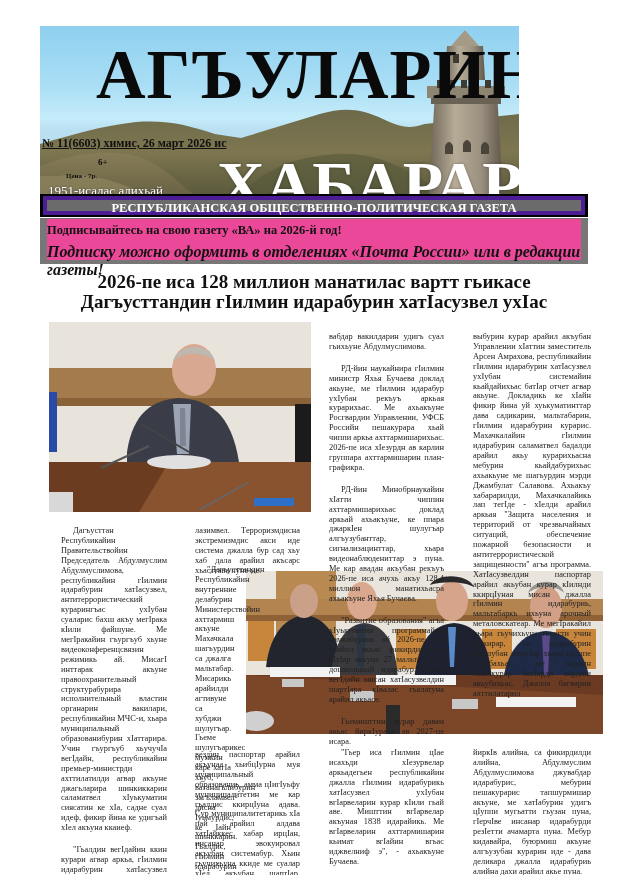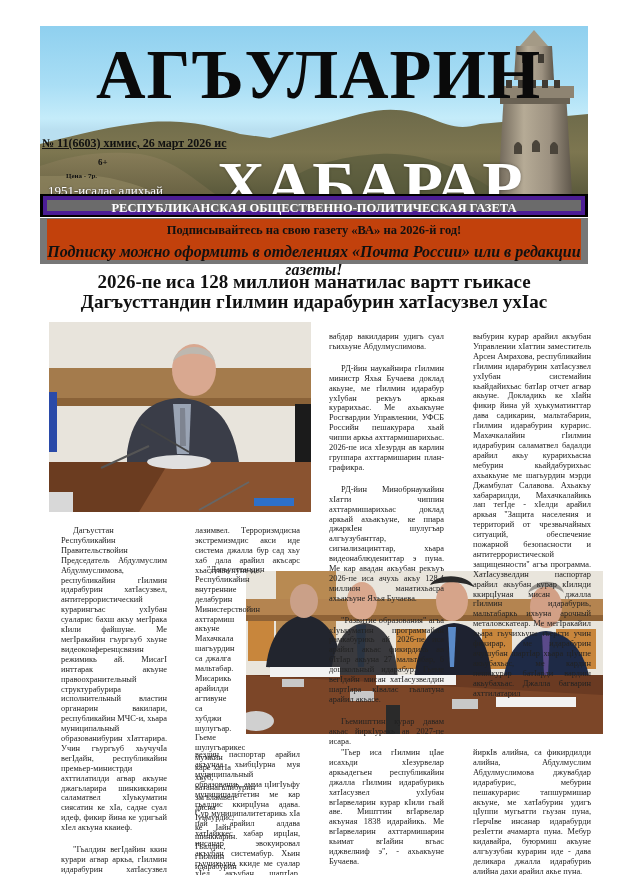--- a/index.html
+++ b/index.html
@@ -1,34 +1,34 @@
 <!DOCTYPE html>
 <html><head>
 <meta charset="utf-8">
 <style>
   html,body{margin:0;padding:0;background:#fff;}
   body{width:629px;height:875px;position:relative;overflow:hidden;font-family:"Liberation Serif","DejaVu Serif",serif;color:#111;}
   .page{position:absolute;left:0;top:0;width:629px;height:875px;}
 
   
-  .masthead{position:absolute;left:40px;top:26px;width:548px;height:168px;overflow:hidden;
+  .masthead{position:absolute;left:40px;top:26px;width:479px;height:168px;overflow:hidden;
     background:linear-gradient(180deg,#8fd0ef 0%,#a9def5 35%,#c5ecfa 55%,#b9dff0 62%);}
   .mountains{position:absolute;left:0;top:0;width:100%;height:100%;}
   .mast-title{position:absolute;left:56px;top:14px;font-size:70px;font-weight:bold;letter-spacing:1px;color:#0a0a0a;line-height:1;transform:scaleX(0.98);transform-origin:left top;}
   .issue-line{position:absolute;left:2px;top:110px;font-size:12px;font-weight:bold;text-decoration:underline;color:#111;}
   .age{position:absolute;left:58px;top:131px;font-size:9px;font-weight:bold;color:#111;}
   .price{position:absolute;left:26px;top:146px;font-size:7px;font-weight:bold;color:#111;}
   .founded{position:absolute;left:8px;top:157px;font-size:13px;font-weight:normal;color:#fff;text-shadow:0 0 2px #333;text-align:right;}
   .mast-sub{position:absolute;left:177px;top:126px;font-size:66px;font-weight:bold;color:#fff;line-height:1;text-shadow:0 0 3px rgba(0,0,0,0.35);}
   .tower{position:absolute;right:0;top:0;width:118px;height:168px;}
 
   .gaz-bar{position:absolute;left:40px;top:194px;width:548px;height:23px;background:#000;}
   .gaz-inner{position:absolute;left:3px;top:2px;right:3px;bottom:2px;background:#6b6b6b;border:4px solid #4c1d95;color:#fff;font-size:12.5px;font-weight:bold;text-align:center;line-height:17px;}
   .sub-box{position:absolute;left:40px;top:218px;width:548px;height:46px;background:#777;}
-  .sub-inner{position:absolute;left:7px;top:1px;right:7px;bottom:4px;background:#c2410c;text-align:center;}
+  .sub-inner{position:absolute;left:7px;top:1px;right:7px;bottom:4px;background:#ec4899;text-align:left;}
   .sub-line1{font-size:12.5px;font-weight:bold;margin-top:4px;}
   .sub-line2{font-size:16px;font-weight:bold;font-style:italic;margin-top:5px;}
 
   
   .headline{position:absolute;left:40px;top:272px;width:548px;text-align:center;font-size:19px;font-weight:bold;line-height:20px;color:#111;}
 
   
   .col{position:absolute;font-size:8.4px;line-height:9.9px;text-align:justify;color:#222;}
   .col p{margin:12px;text-indent:12px;}
   .col p.noind{text-indent:0;}

